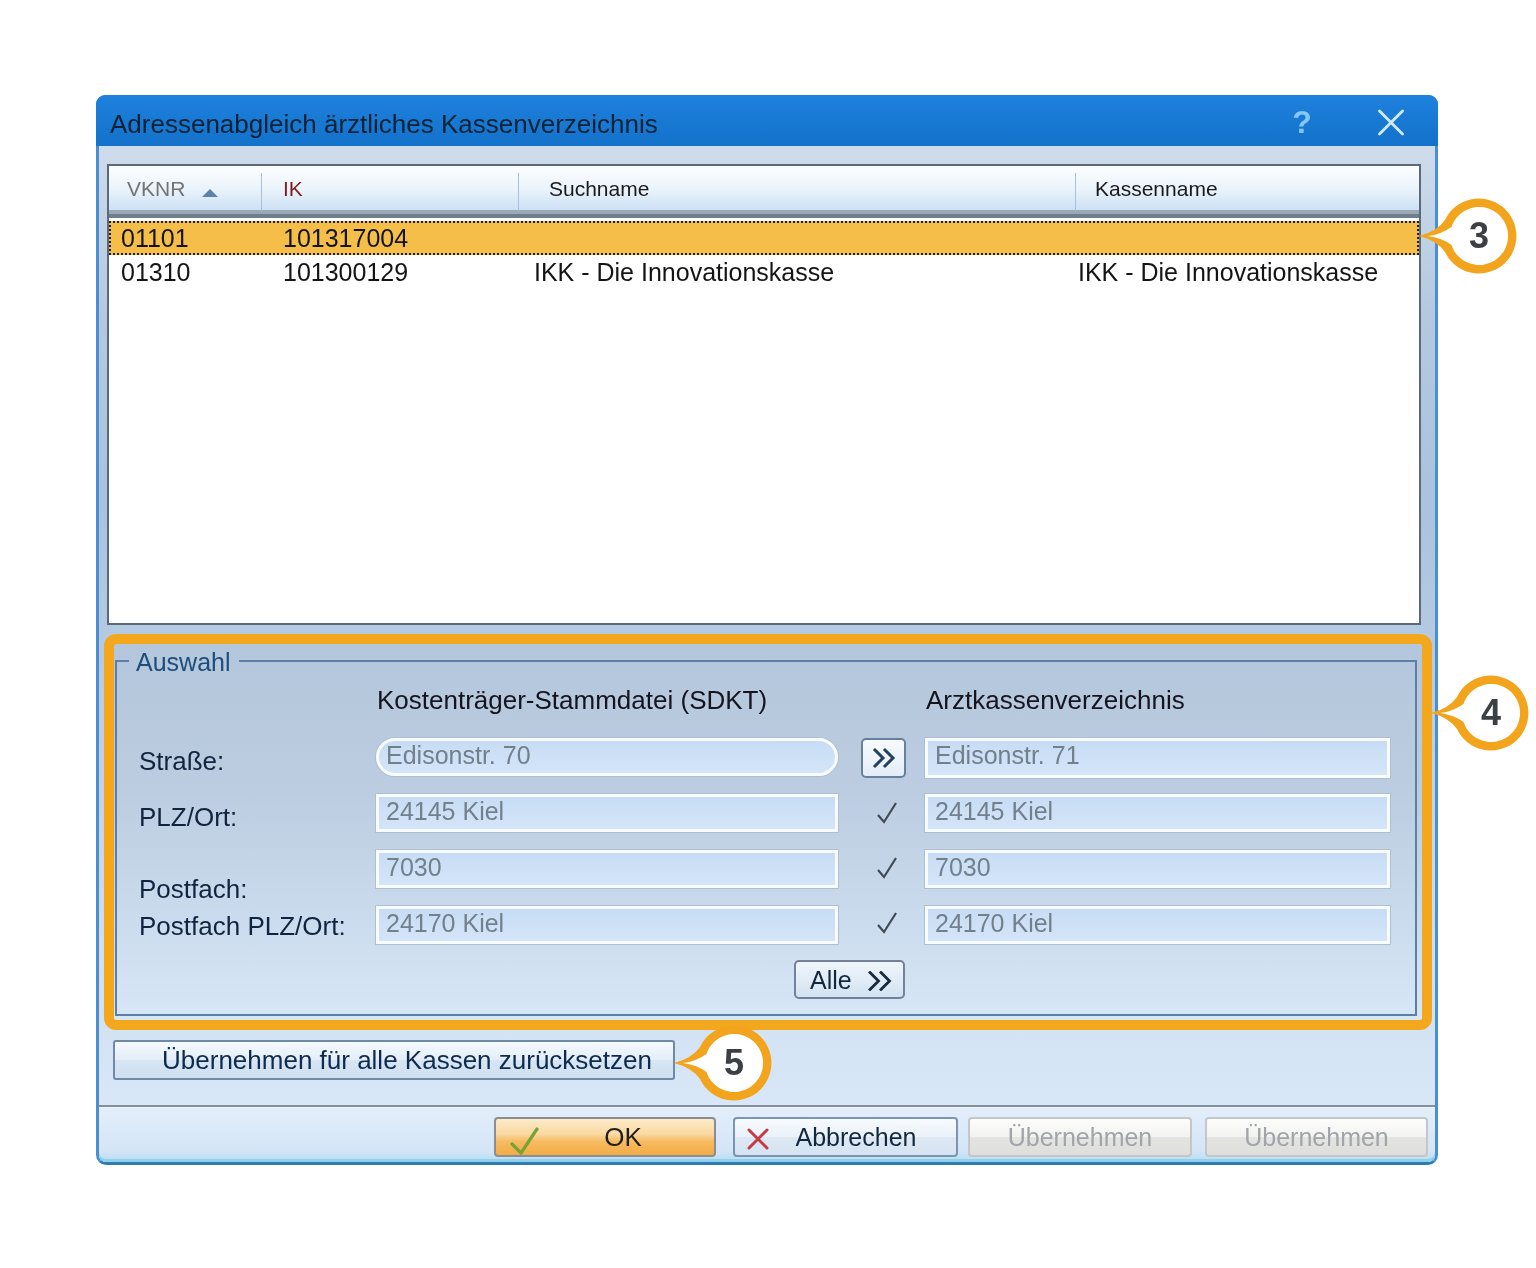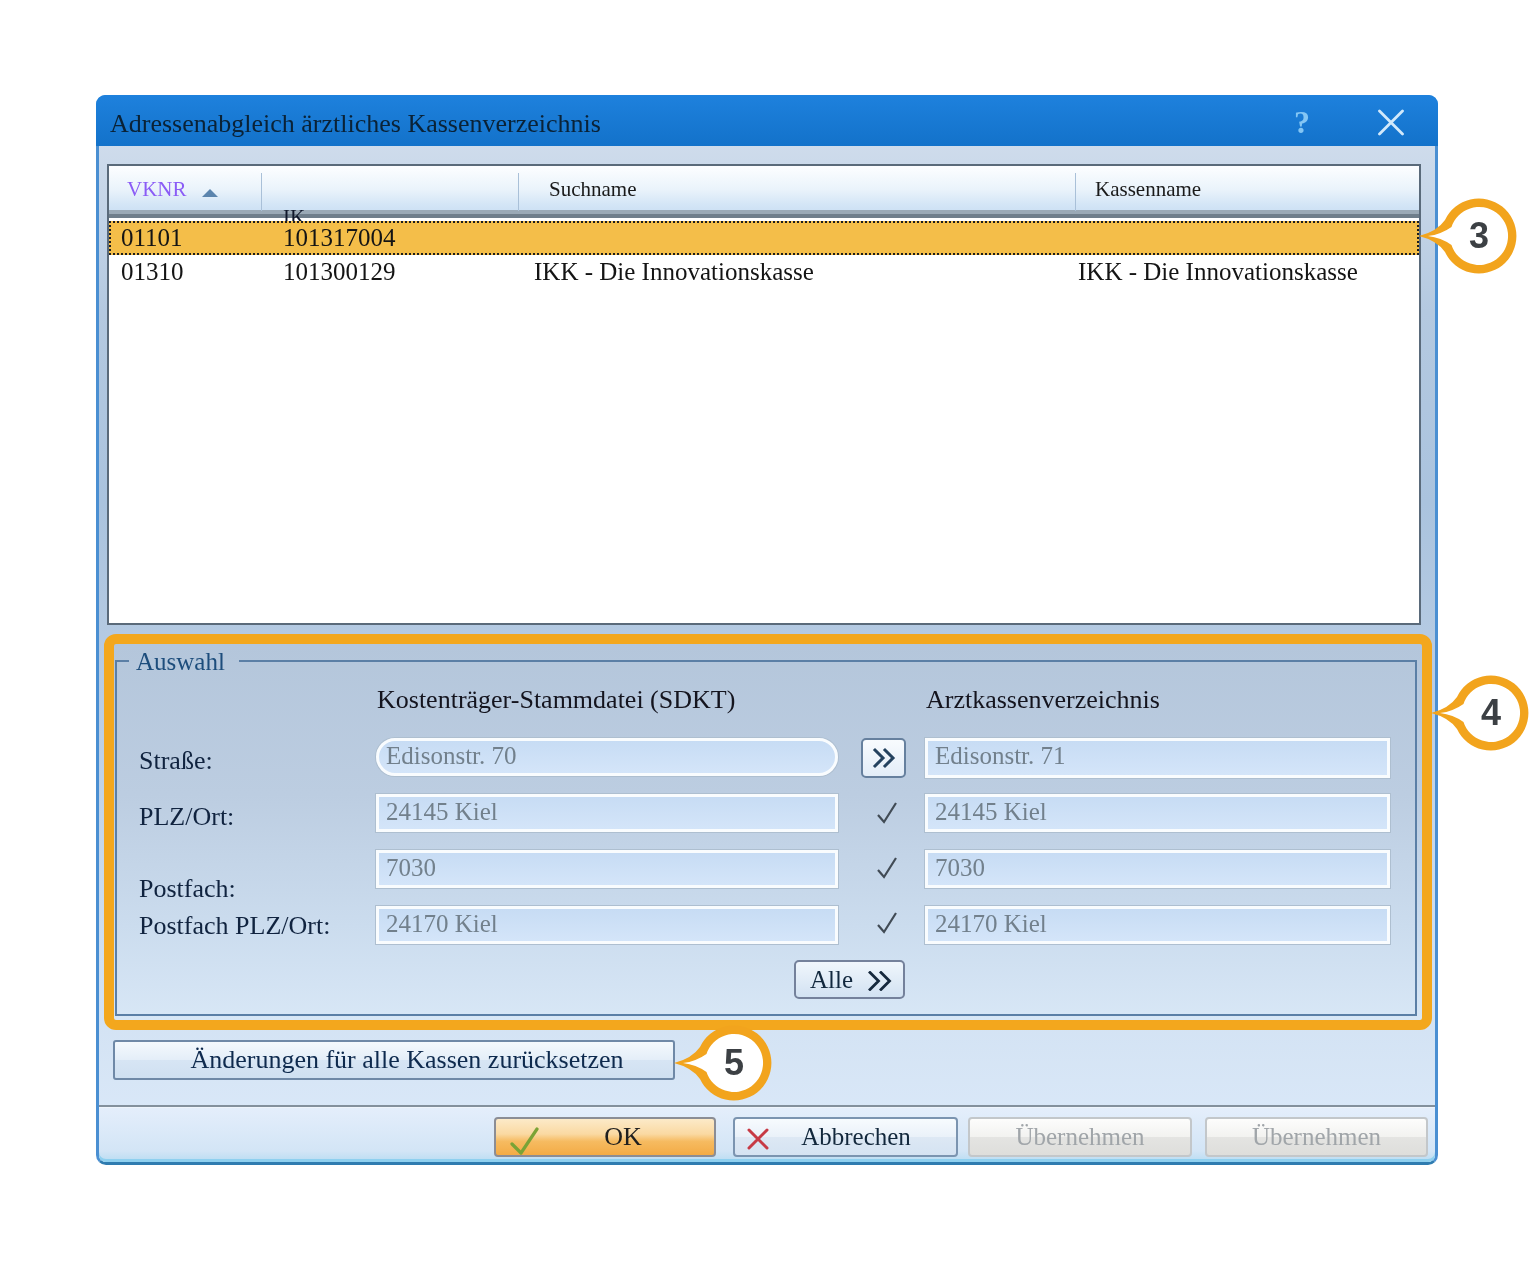--- a/index.html
+++ b/index.html
@@ -3,42 +3,42 @@
 <meta charset="utf-8">
 <style>
   * { margin:0; padding:0; box-sizing:border-box; }
   html,body { width:1536px; height:1268px; background:#ffffff; font-family:"Liberation Sans", sans-serif; position:relative; overflow:hidden; }
   .abs { position:absolute; }
 </style>
 </head>
 <body>
 
 <div class="abs" id="dlg" style="left:96px; top:95px; width:1342px; height:1070px; border:3px solid #4a8fd2;border-bottom-color:#2f7cb0; border-radius:10px;
-     background:linear-gradient(180deg,#d6e1ef 0%,#b4c9e0 20%,#aac3de 38%,#bccfe5 60%,#cfdff0 80%,#dceafa 100%);font-family:Liberation Serif, serif;">
+     background:linear-gradient(180deg,#d6e1ef 0%,#b4c9e0 20%,#aac3de 38%,#bccfe5 60%,#cfdff0 80%,#dceafa 100%);">
 
   <div class="abs" style="left:-3px;top:-3px;width:1342px;height:51px;border-radius:9px 9px 0 0;
        background:linear-gradient(180deg,#1e81dd,#1372ca);"></div>
   <div class="abs" style="left:11px;top:0;height:48px;line-height:52px;font-size:26px;color:#0a2236;">Adressenabgleich ärztliches Kassenverzeichnis</div>
   <div class="abs" style="left:1185px;top:0;width:36px;height:48px;line-height:49px;text-align:center;font-size:32px;font-weight:bold;color:#84c6f4;">?</div>
   <svg class="abs" style="left:1279px;top:11px;" width="26" height="27" viewBox="0 0 26 27">
     <path d="M1.5 2 L24.5 25 M24.5 2 L1.5 25" stroke="#d2e9fb" stroke-width="2.8" fill="none" stroke-linecap="round"></path>
   </svg>
 
   <div class="abs" style="left:8px;top:66px;width:1314px;height:461px;border:2px solid #5a6a7a;background:#ffffff;overflow:hidden;">
 
     <div class="abs" style="left:0;top:0;width:1310px;height:52px;
          background:linear-gradient(180deg,#fdfeff 0%,#eaf3fb 45%,#d3e5f6 75%,#c6dcf2 100%);"></div>
     <div class="abs" style="left:0;top:44px;width:1310px;height:4px;background:#9aa9b6;"></div>
     <div class="abs" style="left:0;top:48px;width:1310px;height:4px;background:#6f7e8b;"></div>
     <div class="abs" style="left:152px;top:7px;width:1px;height:38px;background:#a9c0d8;"></div>
     <div class="abs" style="left:409px;top:7px;width:1px;height:38px;background:#a9c0d8;"></div>
     <div class="abs" style="left:966px;top:7px;width:1px;height:38px;background:#a9c0d8;"></div>
-    <div class="abs" style="left:18px;top:11px;font-size:21px;color:#8b5cf6;">VKNR</div>
+    <div class="abs" style="left:18px;top:11px;font-size:21px;color:#737373;">VKNR</div>
     <div class="abs" style="left:93px;top:23px;width:0;height:0;border-left:8px solid transparent;border-right:8px solid transparent;border-bottom:8px solid #5b84ad;"></div>
-    <div class="abs" style="left:174px;top:11px;font-size:21px;color:#0f172a;margin-top:28px;">IK</div>
+    <div class="abs" style="left:174px;top:11px;font-size:21px;color:#7f1d1d;">IK</div>
     <div class="abs" style="left:440px;top:11px;font-size:21px;color:#1a1a1a;">Suchname</div>
     <div class="abs" style="left:986px;top:11px;font-size:21px;color:#1a1a1a;">Kassenname</div>
 
     <div class="abs" style="left:0px;top:55px;width:1310px;height:34px;background:#f4be49;outline:2px dotted #1d1d1d;outline-offset:-2px;white-space:nowrap;overflow:hidden;">
       <span class="abs" style="left:12px;top:3px;font-size:25px;color:#141414;">01101</span>
       <span class="abs" style="left:174px;top:3px;font-size:25px;color:#141414;">101317004</span>
     </div>
 
     <div class="abs" style="left:0px;top:89px;width:1310px;height:34px;background:#ffffff;white-space:nowrap;overflow:hidden;">
       <span class="abs" style="left:12px;top:3px;font-size:25px;color:#141414;">01310</span>
@@ -95,21 +95,21 @@
 
   <div class="abs" style="left:695px;top:862px;width:111px;height:39px;border:2px solid #74819b;border-radius:5px;
        background:linear-gradient(180deg,#f0f6fc,#d2e2f2);">
     <span class="abs" style="left:14px;top:4px;font-size:25px;color:#12283e;">Alle</span>
     <svg class="abs" style="left:70px;top:9px;" width="32" height="20" viewBox="0 0 32 20">
         <path d="M4 1.5 L12.5 10 L4 18.5 M15 1.5 L23.5 10 L15 18.5" stroke="#16293d" stroke-width="2.8" fill="none" stroke-linecap="square"></path>
       </svg>
   </div>
 
   <div class="abs" style="left:14px;top:942px;width:562px;height:40px;border:2px solid #6f89a7;border-radius:3px;padding-left:26px;
-       background:linear-gradient(180deg,#f4f9fd 0%,#e4eef8 49%,#d7e5f4 50%,#cfe0f1 100%);text-align:center;line-height:36px;font-size:26px;color:#0e2a4e;">Änderungen für alle Kassen zurücksetzen</div>
+       background:linear-gradient(180deg,#f4f9fd 0%,#e4eef8 49%,#d7e5f4 50%,#cfe0f1 100%);text-align:center;line-height:36px;font-size:26px;color:#0e2a4e;">Übernehmen für alle Kassen zurücksetzen</div>
 
   <div class="abs" style="left:0;top:1007px;width:1336px;height:2px;background:#83909c;"></div>
   <div class="abs" style="left:0;top:1009px;width:1336px;height:1px;background:#eef4fb;"></div>
 
   <div class="abs" style="left:0;top:1010px;width:1336px;height:54px;border-radius:0 0 7px 7px;
        background:linear-gradient(180deg,#e4eefb,#d3e5f6 80%,#b8dcf2 100%);box-shadow:inset 0 -3px 0 #8fd0ef;"></div>
 
   <div class="abs" style="left:634px;top:1019px;width:225px;height:40px;border:2px solid #7b94b0;border-radius:4px;
        background:linear-gradient(180deg,#f7fbfe 0%,#eaf1f9 49%,#dde8f4 50%,#d5e3f2 100%);">
     <svg class="abs" style="left:12px;top:9px;" width="22" height="22" viewBox="0 0 22 22">

